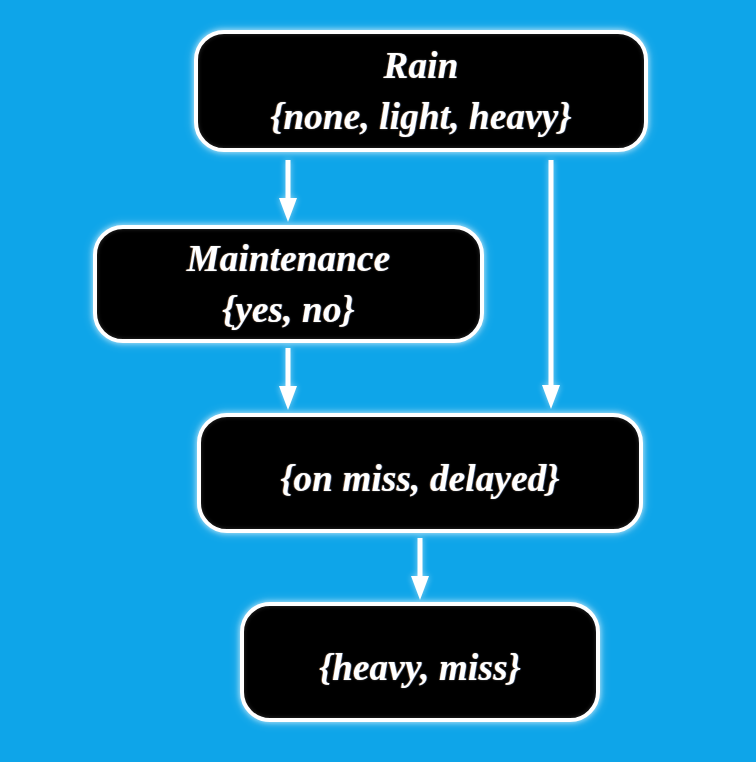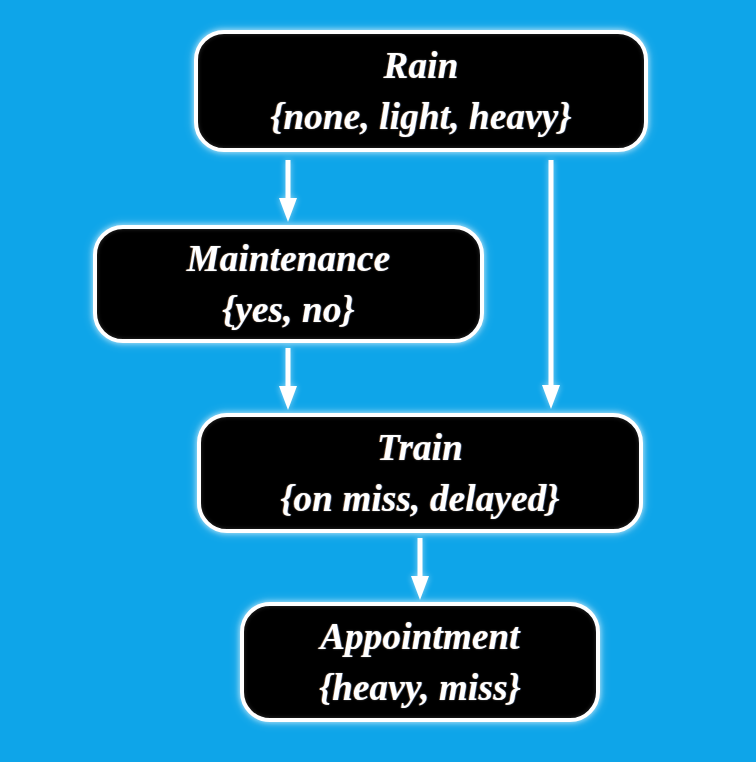--- a/index.html
+++ b/index.html
@@ -107,22 +107,20 @@
     <div class="node-title">Rain</div>
     <div class="node-states">{none, light, heavy}</div>
   </div>
 
   <div class="node" id="node-maintenance">
     <div class="node-title">Maintenance</div>
     <div class="node-states">{yes, no}</div>
   </div>
 
   <div class="node" id="node-train">
-    <div class="node-title">Train</div>
     <div class="node-states">{on miss, delayed}</div>
   </div>
 
   <div class="node" id="node-appointment">
-    <div class="node-title">Appointment</div>
     <div class="node-states">{heavy, miss}</div>
   </div>
 
 </div>
 
 </body></html>

